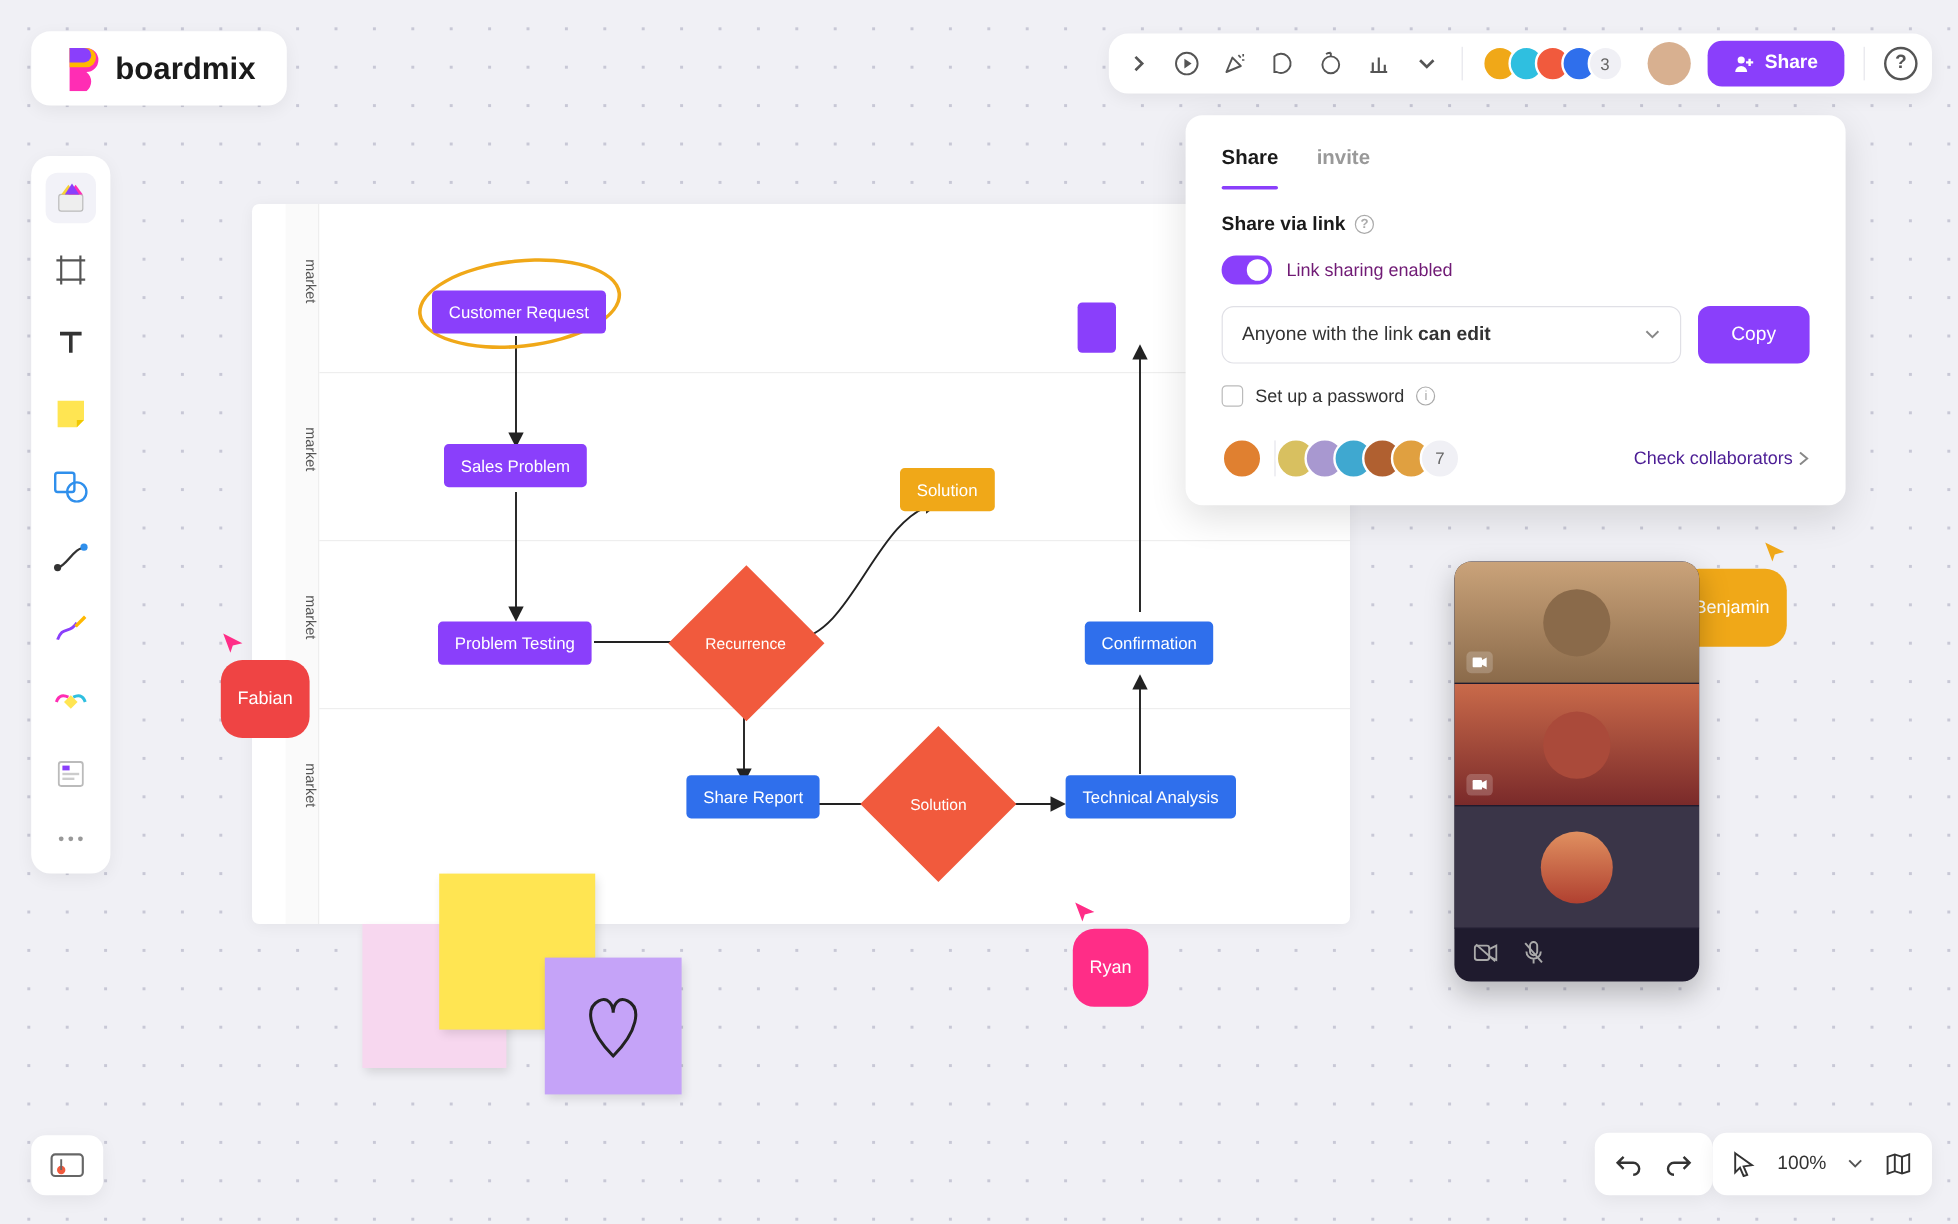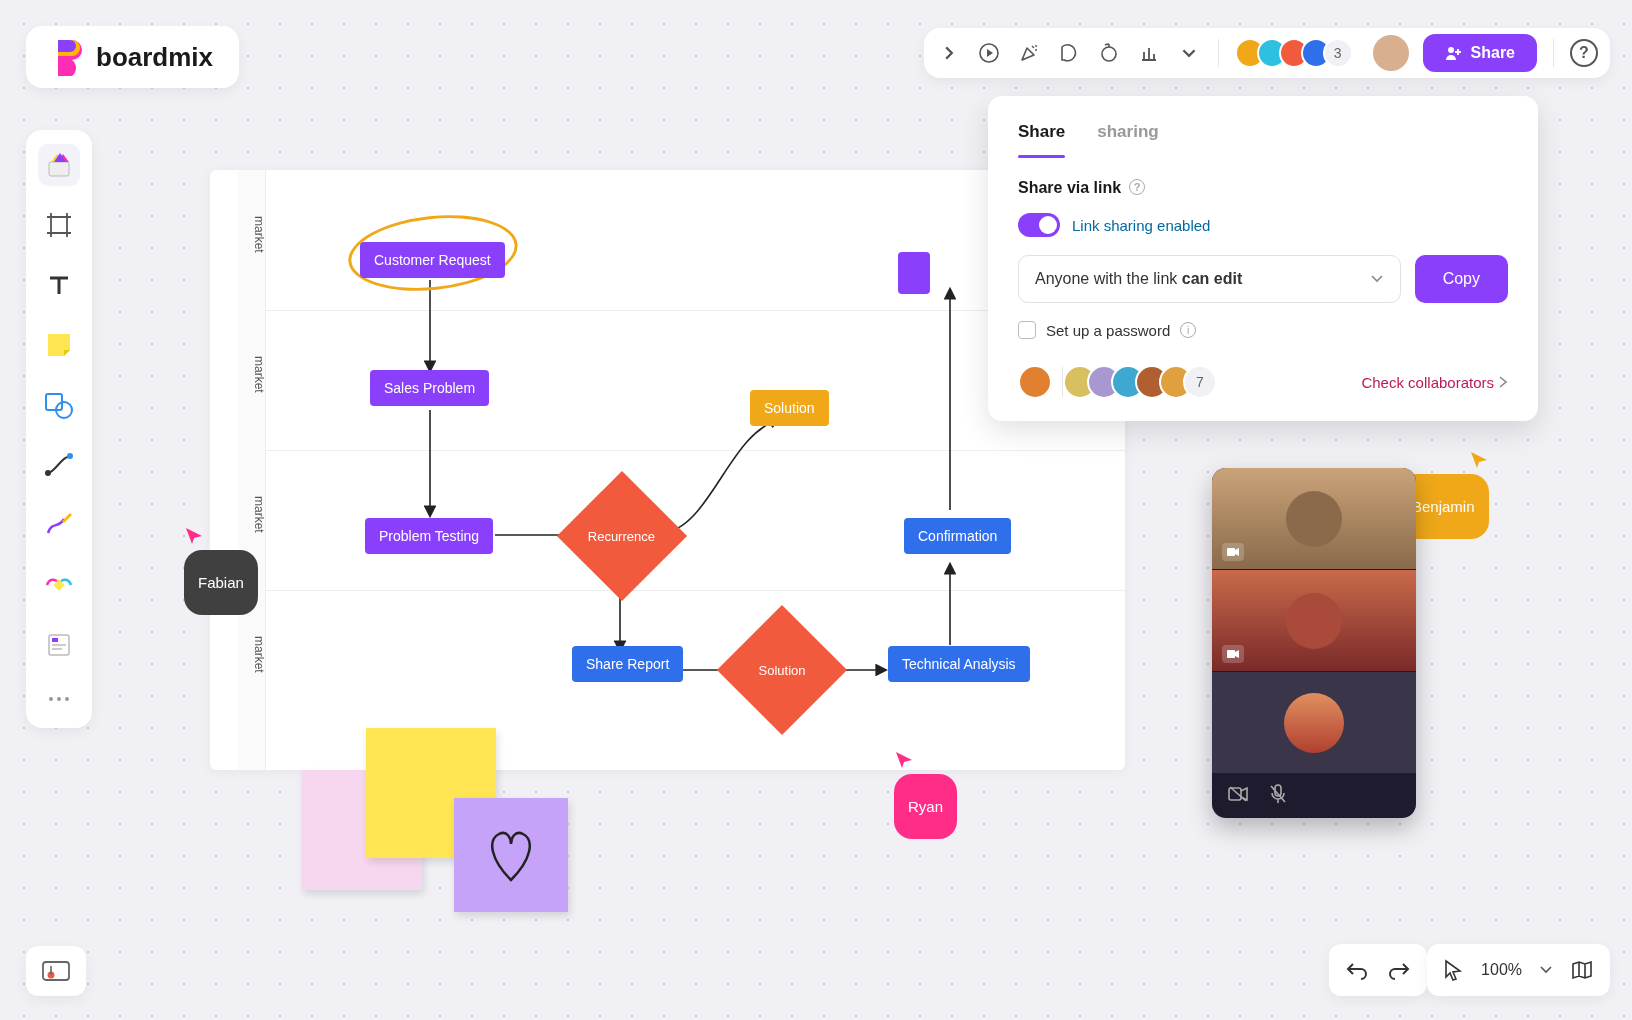--- a/index.html
+++ b/index.html
@@ -79,21 +79,21 @@
 .sp-row { margin-top:18px; display:flex; gap:14px; }
 .sp-select { flex:1; border:1px solid #e0e0e6; border-radius:10px; padding:14px 16px; font-size:16px; color:#333; display:flex; align-items:center; justify-content:space-between; cursor:pointer; }
 .sp-copy { background:#8a3ffb; color:#fff; border:none; border-radius:10px; padding:0 28px; font-size:16px; font-weight:500; cursor:pointer; }
 .sp-check-row { margin-top:18px; display:flex; align-items:center; gap:10px; color:#333; font-size:15px; }
 .chk { width:18px; height:18px; border:1.5px solid #bbb; border-radius:4px; cursor:pointer; }
 .sp-footer { margin-top:26px; display:flex; align-items:center; justify-content:space-between; }
 .sp-avs { display:flex; align-items:center; }
 .sp-avs .av { width:34px; height:34px; border-radius:50%; border:2px solid #fff; margin-left:-10px; }
 .sp-avs .av:first-child { margin-left:0; }
 .sp-avs .sep { width:1px; height:30px; background:#e5e5ec; margin:0 10px; }
-.sp-link { color:#be185d; font-size:15px; display:flex; align-items:center; gap:4px; cursor:pointer;margin-left:17px; }
+.sp-link { color:#4c1d95; font-size:15px; display:flex; align-items:center; gap:4px; cursor:pointer;margin-left:17px; }
 
 
 .video-panel { position:absolute; right:216px; top:468px; width:204px; background:#1f1b2e; border-radius:14px; overflow:hidden; box-shadow:0 10px 24px rgba(0,0,0,0.25); }
 .vid-tile { width:100%; height:102px; background:#3a3548; position:relative; border-bottom:1px solid #1f1b2e; display:flex; align-items:center; justify-content:center; }
 .vid-tile .cam-badge { position:absolute; left:10px; bottom:8px; width:22px; height:18px; background:rgba(255,255,255,0.2); border-radius:4px; display:flex; align-items:center; justify-content:center; }
 .vid-controls { height:44px; display:flex; align-items:center; gap:22px; padding:0 16px; }
 .vid-controls .ic { color:#aaa; cursor:pointer; }
 
 .purple-box { position:absolute; background:#8a3ffb; border-radius:4px; }
 
@@ -334,47 +334,47 @@
 <div class="sticky" style="left:454px; top:798px; width:114px; height:114px; background:#c5a3f8; display:flex; align-items:center; justify-content:center">
   <svg width="60" height="70">
       <path d="M30 60 C 10 40 6 20 18 14 C 26 10 30 18 30 24 C 30 18 34 10 42 14 C 54 20 50 40 30 60 Z" stroke="#222" stroke-width="2.5" fill="none" stroke-linecap="round"></path>
     </svg>
 </div>
 
 <div class="remote-cursor" style="left:184px; top:526px">
   <svg width="20" height="20">
       <path d="M2 2 L18 10 L10 12 L8 18 Z" fill="#ff2d87"></path>
     </svg>
-  <div class="cursor-tag" style="background:#404040">Fabian</div>
+  <div class="cursor-tag" style="background:#ef4444">Fabian</div>
 </div>
 <div class="remote-cursor" style="left:894px; top:750px">
   <svg width="20" height="20">
       <path d="M2 2 L18 10 L10 12 L8 18 Z" fill="#ff2d87"></path>
     </svg>
   <div class="cursor-tag" style="background:#ff2d87">Ryan</div>
 </div>
 <div class="remote-cursor" style="left:1398px; top:450px; align-items:flex-end">
   <svg width="20" height="20">
       <path d="M2 2 L18 10 L10 12 L8 18 Z" fill="#f0a818"></path>
     </svg>
   <div class="cursor-tag" style="background:#f0a818">Benjamin</div>
 </div>
 
 <div class="share-panel">
   <div class="sp-tabs">
     <div class="sp-tab active">Share</div>
-    <div class="sp-tab">sharing</div>
+    <div class="sp-tab">invite</div>
   </div>
   <div class="sp-subhead">
     <span>Share via link</span>
     <span class="info-dot">?</span>
   </div>
   <div class="sp-toggle-row">
     <div class="toggle"></div>
-    <span style="color:#0369a1; font-size:15px">Link sharing enabled</span>
+    <span style="color:#701a75; font-size:15px">Link sharing enabled</span>
   </div>
   <div class="sp-row">
     <div class="sp-select">
       <span><span>Anyone with the link </span><b>can edit</b></span>
       <svg width="14" height="14">
           <path d="M2 4 L7 9 L12 4" stroke="#888" stroke-width="1.6" fill="none"></path>
         </svg>
     </div>
     <button class="sp-copy">Copy</button>
   </div>

